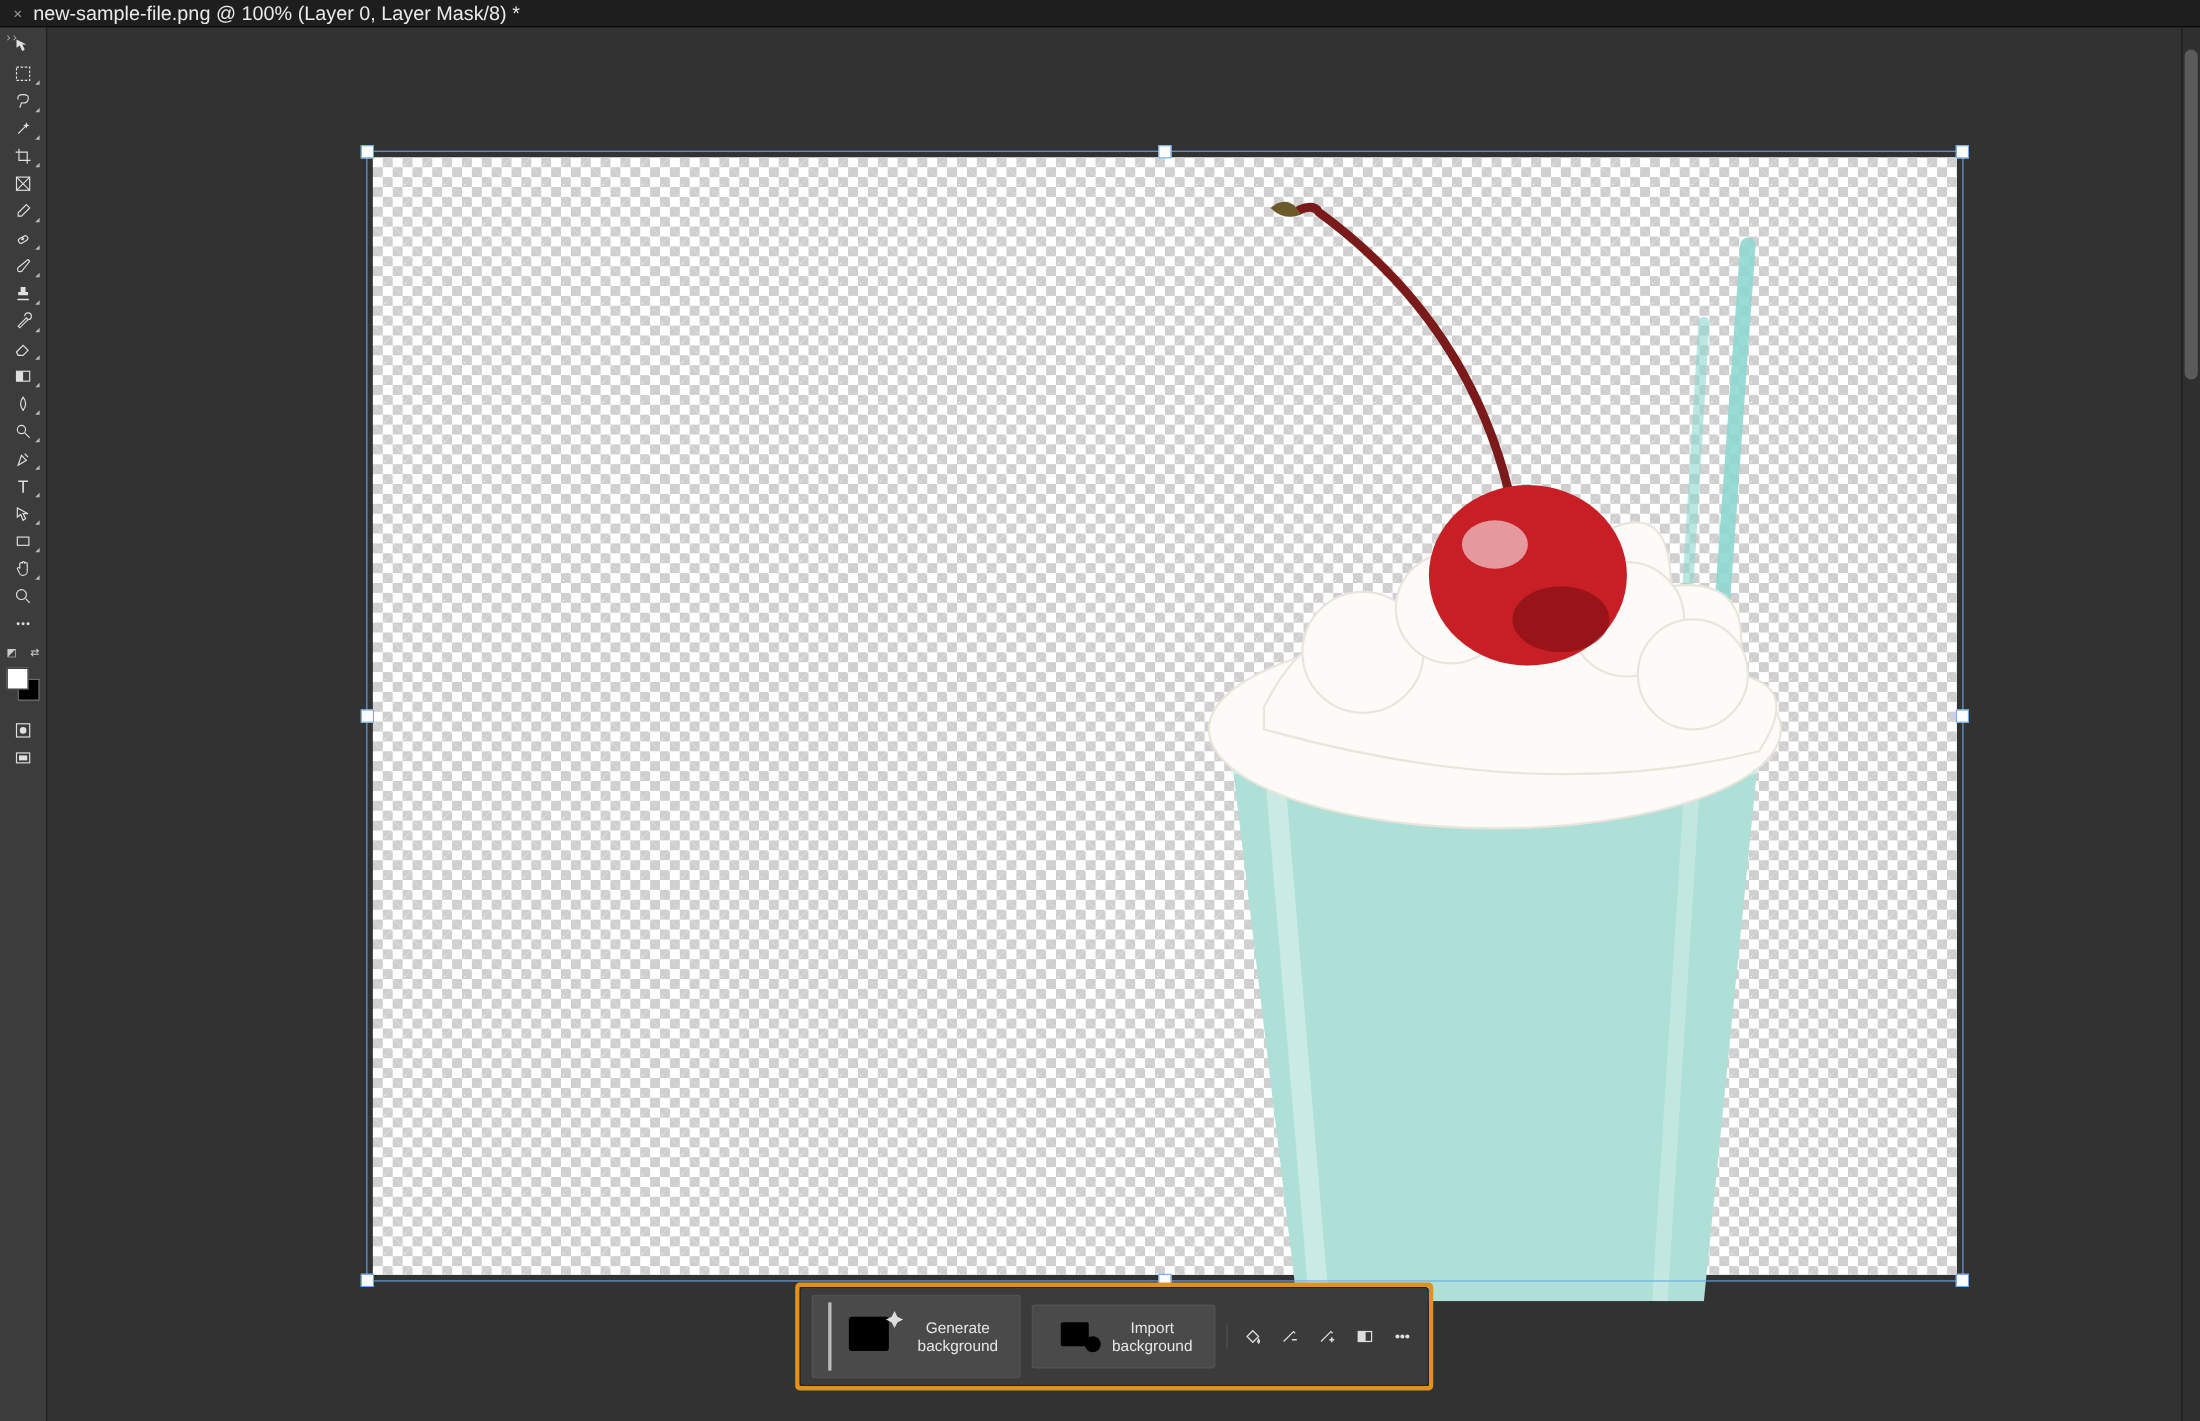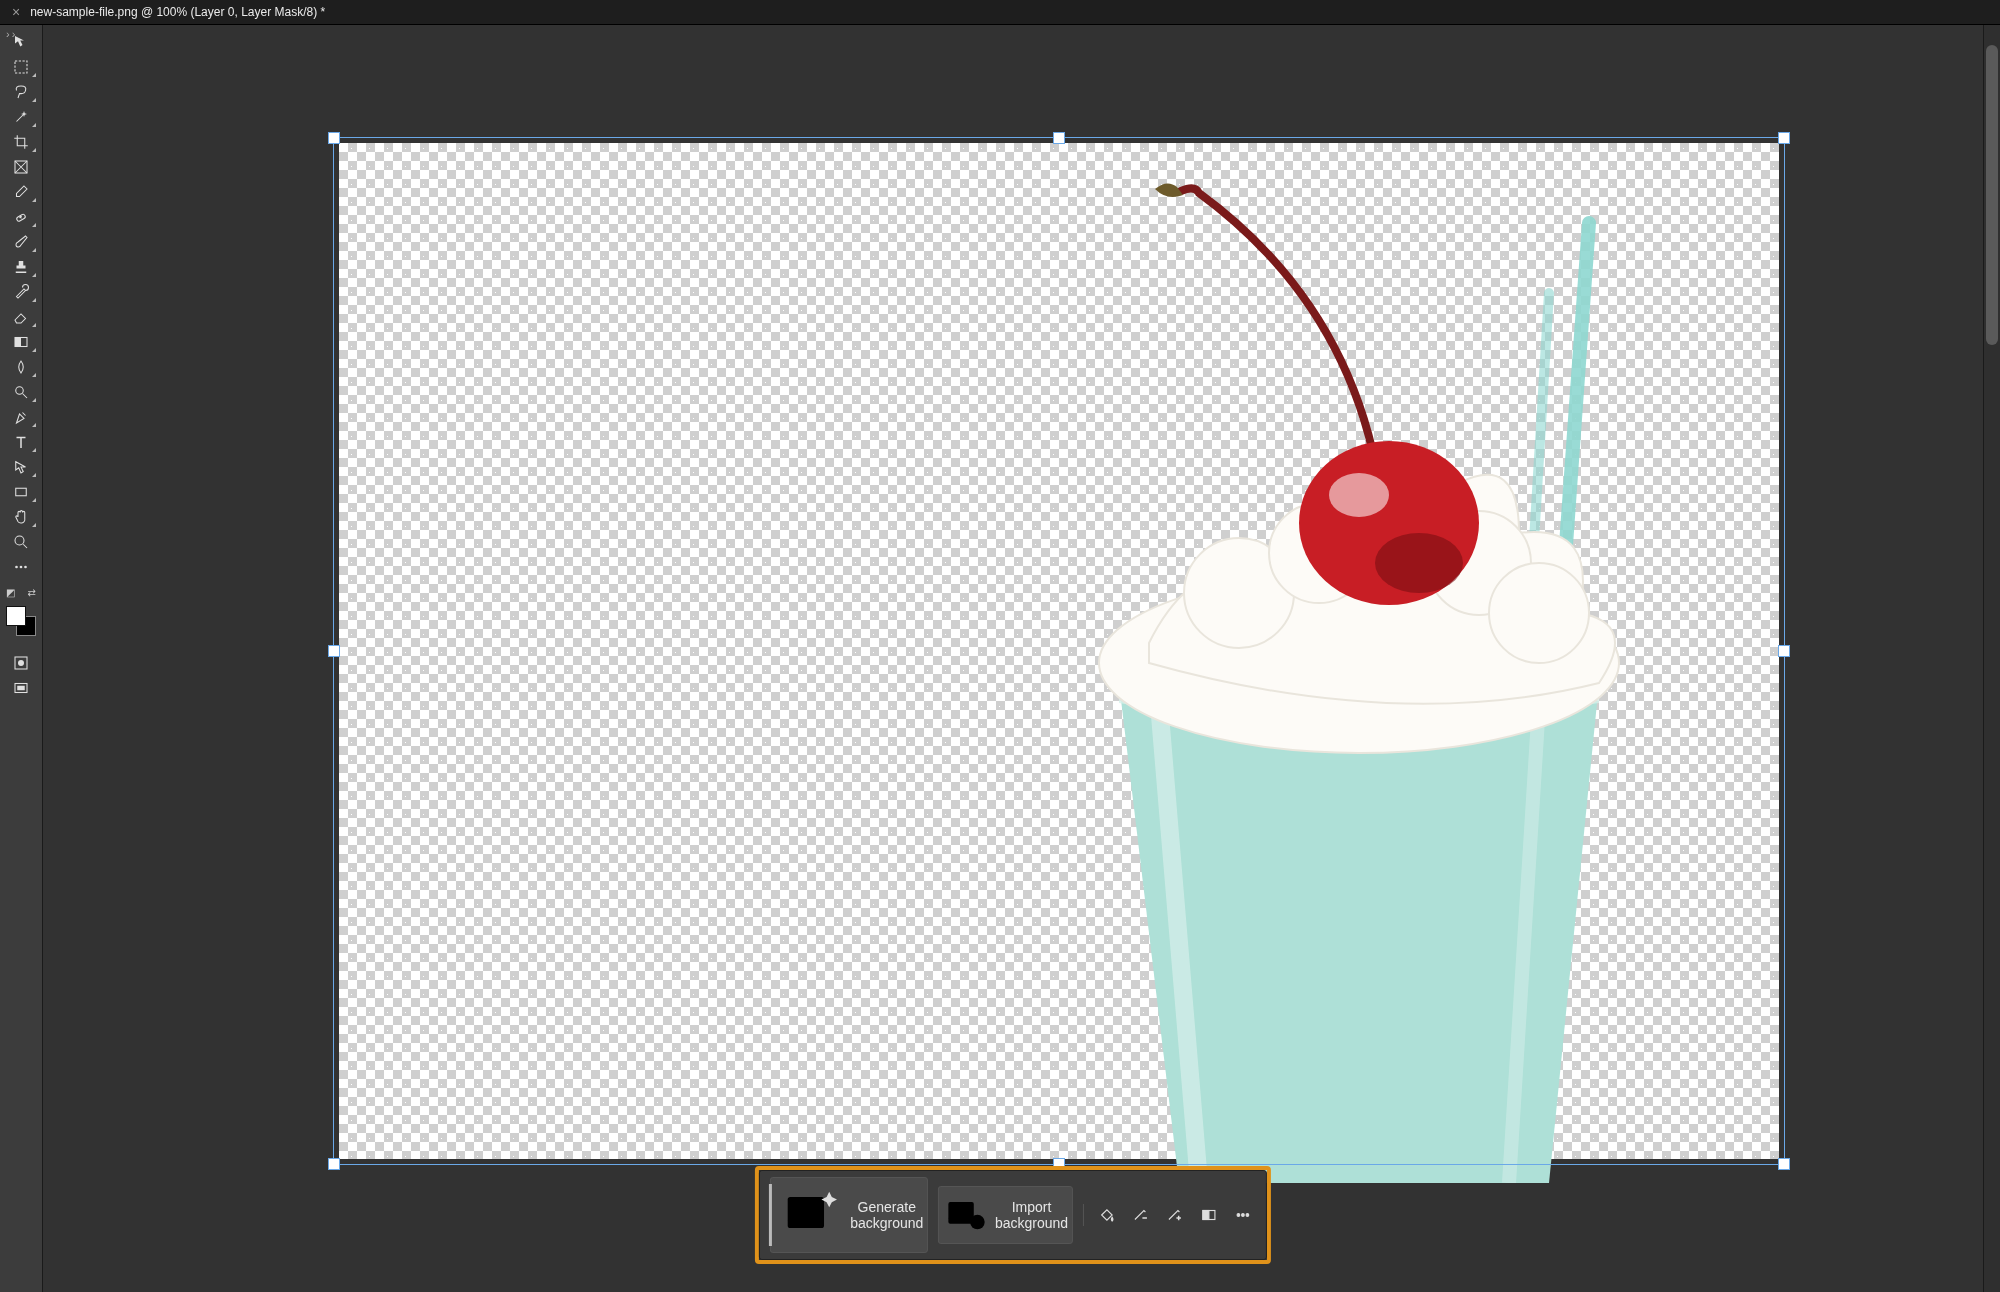--- a/index.html
+++ b/index.html
@@ -14,21 +14,21 @@
     --checker-a:#ffffff;
     --checker-b:#cfcfcf;
     --handle:#6aa8e8;
     --border:#555;
   }
   html,body{margin:0;padding:0;width:2000px;height:1292px;background:var(--bg);font-family:"Segoe UI",Arial,sans-serif;font-size:13px;color:var(--text);overflow:hidden;}
   .app{display:flex;height:100%;}
   .left-stack{display:flex;flex-direction:column;}
   .tab-bar{height:24px;background:var(--bg-dark);display:flex;align-items:center;padding-left:6px;border-bottom:1px solid #000;}
   .tab-close{color:var(--text-dim);font-size:14px;padding:0 6px;cursor:pointer;}
-  .tab-title{color:#eaeaea;font-size:12px;padding:0 4px;}
+  .tab-title{color:#eaeaea;font-size:18px;padding:0 4px;}
   .main-row{display:flex;flex:1;}
   .tool-col{width:42px;background:#3c3c3c;border-right:1px solid #1a1a1a;display:flex;flex-direction:column;align-items:center;padding-top:6px;gap:3px;}
   .tool-col .tool{width:32px;height:22px;display:flex;align-items:center;justify-content:center;color:#dcdcdc;cursor:pointer;border-radius:2px;position:relative;}
   .tool-col .tool .tri{position:absolute;right:1px;bottom:1px;width:0;height:0;border-left:4px solid transparent;border-bottom:4px solid #bbb;}
   .tool-col .sep{height:10px;}
   .tool svg{width:18px;height:18px;stroke:#e0e0e0;fill:none;stroke-width:1.4;}
   .tool .fill{fill:#e0e0e0;stroke:none;}
   .swatches{position:relative;width:30px;height:30px;margin-top:4px;}
   .swatch-fg{position:absolute;left:0;top:0;width:18px;height:18px;background:#fff;border:1px solid #111;}
   .swatch-bg{position:absolute;right:0;bottom:0;width:18px;height:18px;background:#000;border:1px solid #888;}
@@ -48,21 +48,21 @@
   .transform-box{position:absolute;left:-6px;top:-6px;right:-6px;bottom:-6px;border:1px solid var(--handle);}
   .handle{position:absolute;width:10px;height:10px;background:#fff;border:1px solid var(--handle);}
   .h-tl{left:-6px;top:-6px;} .h-tr{right:-6px;top:-6px;}
   .h-bl{left:-6px;bottom:-6px;} .h-br{right:-6px;bottom:-6px;}
   .h-tc{left:calc(50% - 6px);top:-6px;} .h-bc{left:calc(50% - 6px);bottom:-6px;}
   .h-ml{left:-6px;top:calc(50% - 6px);} .h-mr{right:-6px;top:calc(50% - 6px);}
 
   .context-bar-wrap{position:absolute;left:50%;transform:translateX(-50%);bottom:28px;}
   .context-highlight{border:4px solid var(--highlight);border-radius:4px;padding:0;}
   .context-bar{display:flex;align-items:center;gap:10px;background:#3b3b3b;border:1px solid #222;padding:6px 10px;border-radius:3px;}
-  .ctx-btn{display:flex;align-items:center;gap:8px;background:#4a4a4a;border:1px solid #555;border-radius:3px;padding:6px 4px;color:#e6e6e6;font-size:14px;cursor:pointer;}
+  .ctx-btn{display:flex;align-items:center;gap:8px;background:#4a4a4a;border:1px solid #555;border-radius:3px;padding:6px 20px;color:#e6e6e6;font-size:14px;cursor:pointer;}
   .ctx-btn .leading{border-left:3px solid #bbb;padding-left:8px;margin-left:-6px;display:flex;align-items:center;gap:8px;}
   .ctx-icon{width:26px;height:26px;display:flex;align-items:center;justify-content:center;color:#ddd;cursor:pointer;border-radius:2px;}
   .ctx-icon svg{width:18px;height:18px;stroke:#ddd;fill:none;stroke-width:1.5;}
   .ctx-sep{width:1px;height:22px;background:#555;}
 
   .right-rail{width:16px;background:#2f2f2f;border-left:1px solid #1a1a1a;position:relative;}
   .right-rail .thumb{position:absolute;left:2px;right:2px;top:20px;height:300px;background:#5a5a5a;border-radius:6px;}
 
   .opts-grip{position:absolute;left:3px;top:4px;color:#aaa;font-size:11px;letter-spacing:2px;}
 </style>

